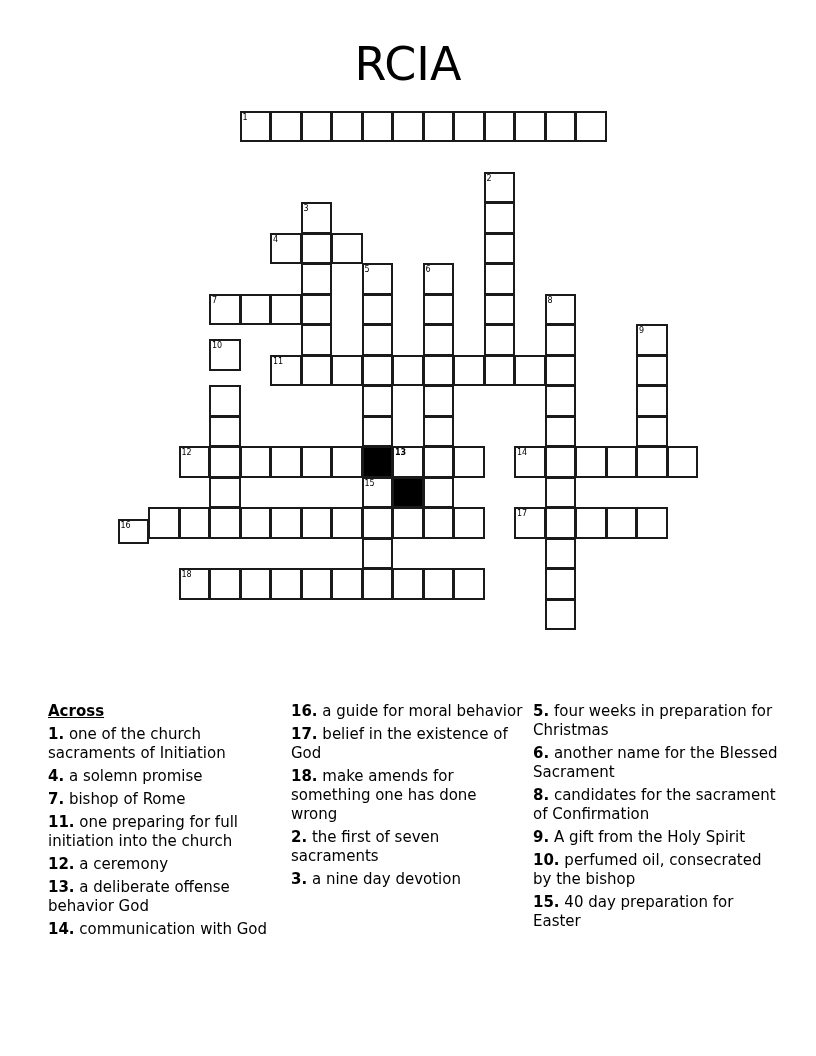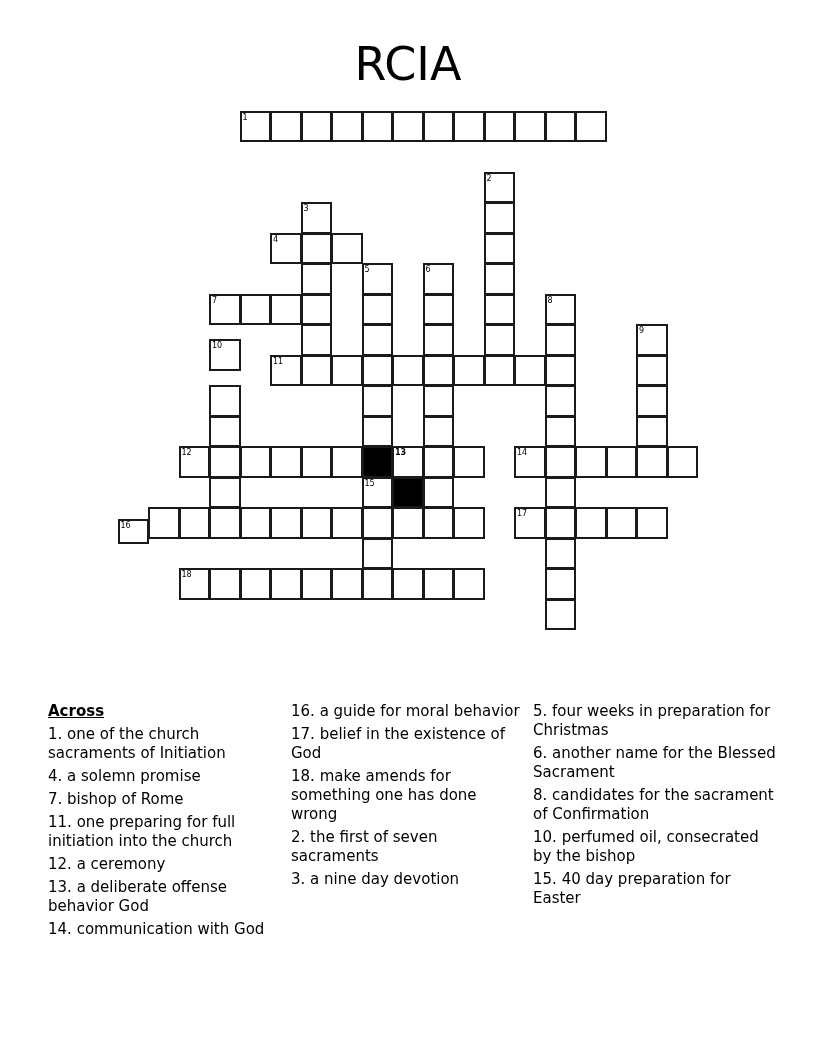--- a/index.html
+++ b/index.html
@@ -10,21 +10,21 @@
   #grid { position: absolute; left: 0; top: 0; width: 816px; height: 680px; }
   .cell { position: absolute; box-sizing: border-box; border: 2px solid #1a1a1a;
           background: #fff; }
   .cell.black { background: #000; }
   .cell .num { position: absolute; left: 1px; top: 0px; font-family: "DejaVu Sans", sans-serif;
                font-size: 8px; line-height: 9px; }
   .clues { position: absolute; top: 702px; font-family: "DejaVu Sans", sans-serif;
            font-size: 15px; line-height: 19px; }
   .clues .heading { text-decoration: underline; font-weight: bold; margin-bottom: 4px; }
   .clue { margin-bottom: 4px; }
-  .clue b { font-weight: normal; }
+  .clue b { font-weight: bold; }
   #col1 { left: 48px; width: 232px; }
   #col2 { left: 291px; width: 232px; }
   #col3 { left: 533px; width: 245px; }
 </style>
 </head>
 <body>
 
 <div class="title">RCIA</div>
 
 <div id="grid">
@@ -193,15 +193,16 @@
   <div class="clue"><b>17.</b> <span>belief in the existence of God</span></div>
   <div class="clue"><b>18.</b> <span>make amends for something one has done wrong</span></div>
   <div class="clue"><b>2.</b> <span>the first of seven sacraments</span></div>
   <div class="clue"><b>3.</b> <span>a nine day devotion</span></div>
 </div>
 
 <div class="clues" id="col3">
   <div class="clue"><b>5.</b> <span>four weeks in preparation for Christmas</span></div>
   <div class="clue"><b>6.</b> <span>another name for the Blessed Sacrament</span></div>
   <div class="clue"><b>8.</b> <span>candidates for the sacrament of Confirmation</span></div>
+  <div class="clue"><b>9.</b> <span>A gift from the Holy Spirit</span></div>
   <div class="clue"><b>10.</b> <span>perfumed oil, consecrated by the bishop</span></div>
   <div class="clue"><b>15.</b> <span>40 day preparation for Easter</span></div>
 </div>
 
 </body></html>

